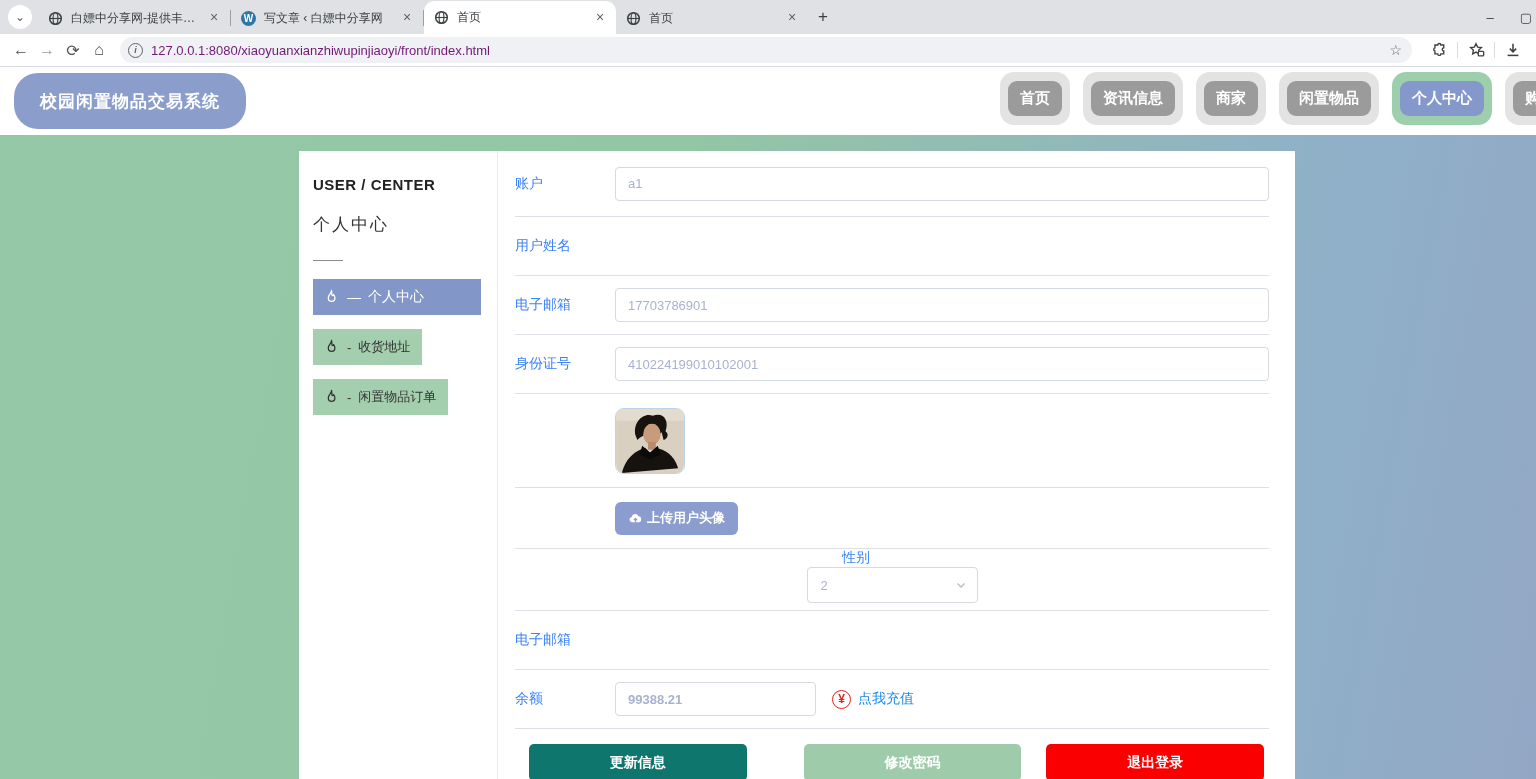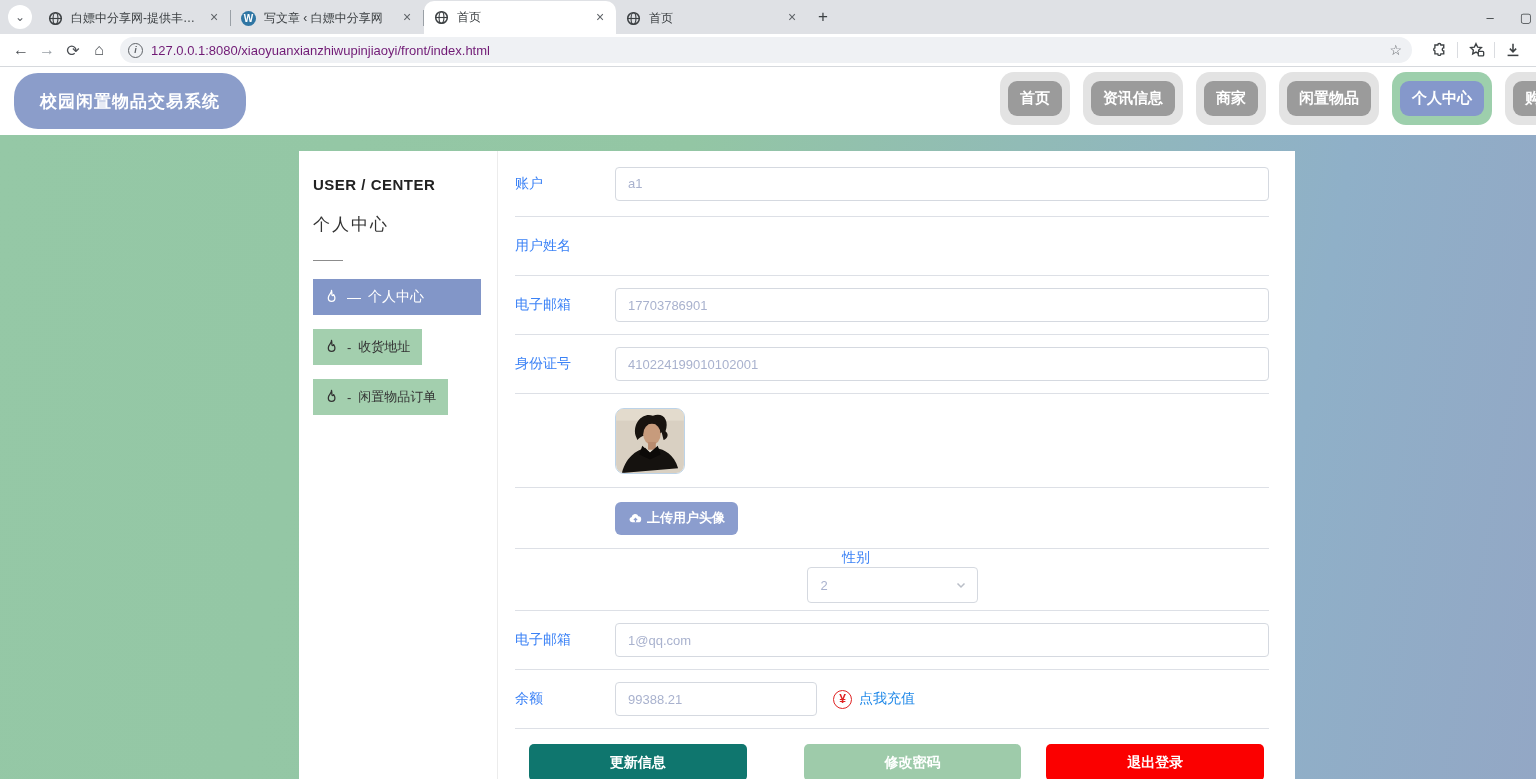--- a/index.html
+++ b/index.html
@@ -295,26 +295,25 @@
         <div class="selectbox">
           <span class="val">2</span>
           <svg width="12" height="12" viewBox="0 0 12 12" fill="none" stroke="#b9bec7" stroke-width="1.5">
             <path d="M2.5 4.5L6 8l3.5-3.5"></path>
           </svg>
         </div>
       </div>
 
       <div class="frow h59">
         <span class="lbl">电子邮箱</span>
-        <input value="1@qq.com" style="">
       </div>
 
       <div class="frow h59">
         <span class="lbl">余额</span>
-        <input class="balance-input" style="flex: 0 0 157px;" value="99388.21">
+        <input class="balance-input" style="flex: 0 0 157px; font-weight: bold;" value="99388.21">
         <span class="yen-ic">¥</span>
         <span class="recharge">点我充值</span>
       </div>
 
       <div class="frow btnrow">
         <button class="bigbtn btn-update">更新信息</button>
         <button class="bigbtn btn-pass">修改密码</button>
         <button class="bigbtn btn-logout">退出登录</button>
       </div>
 

